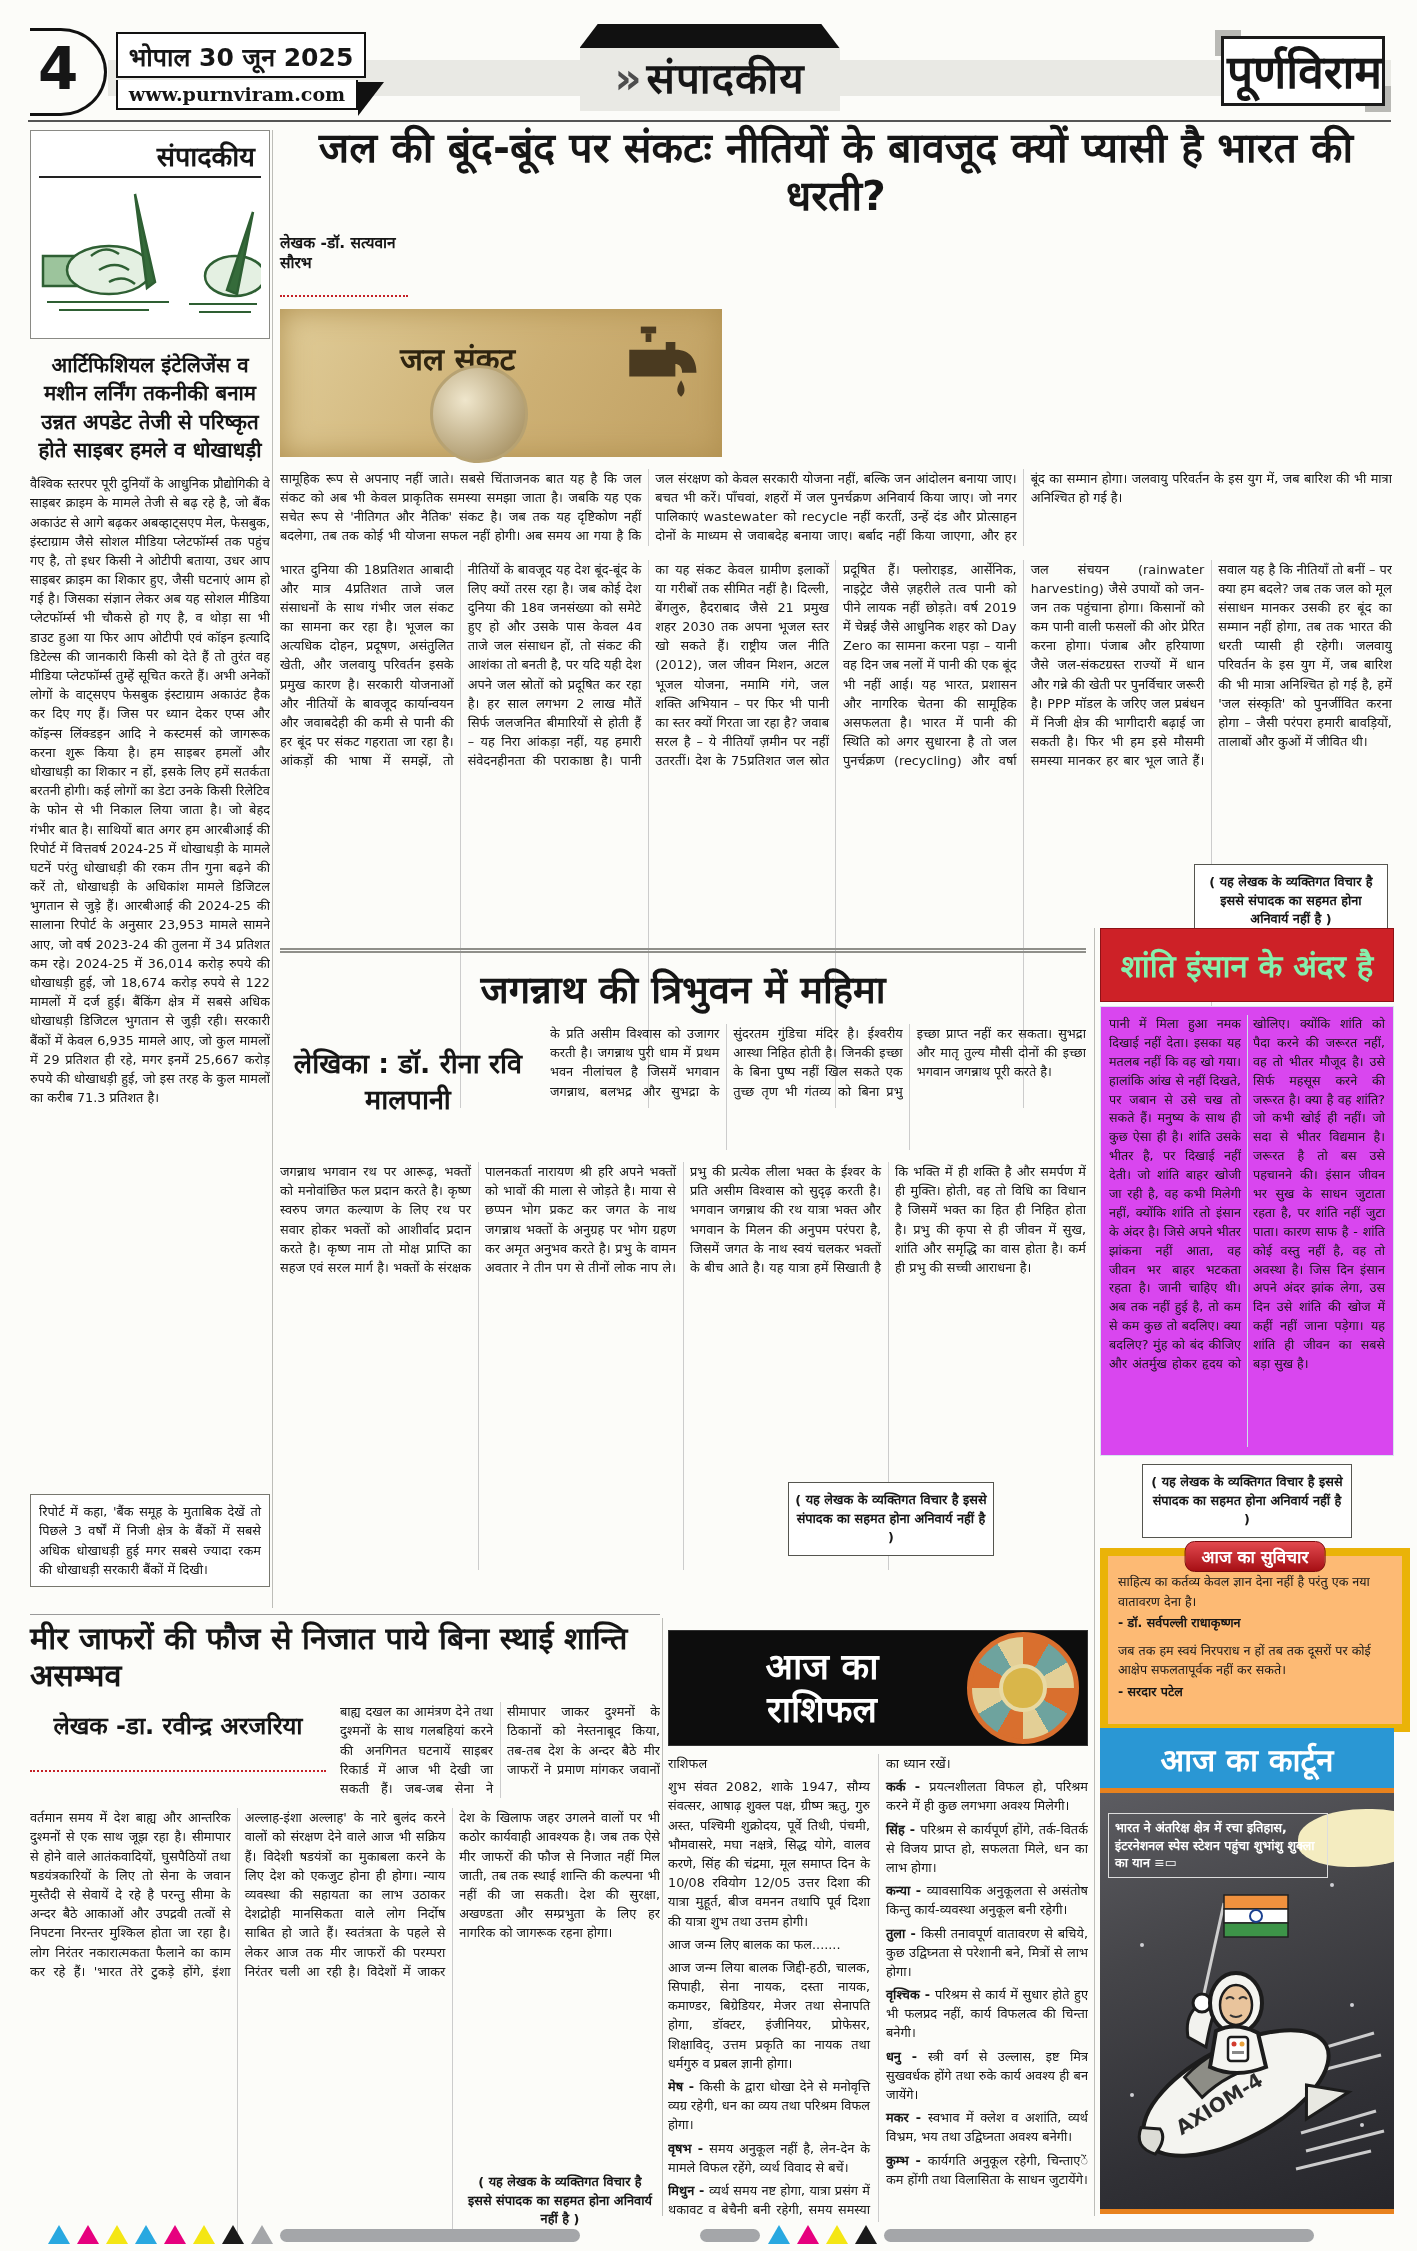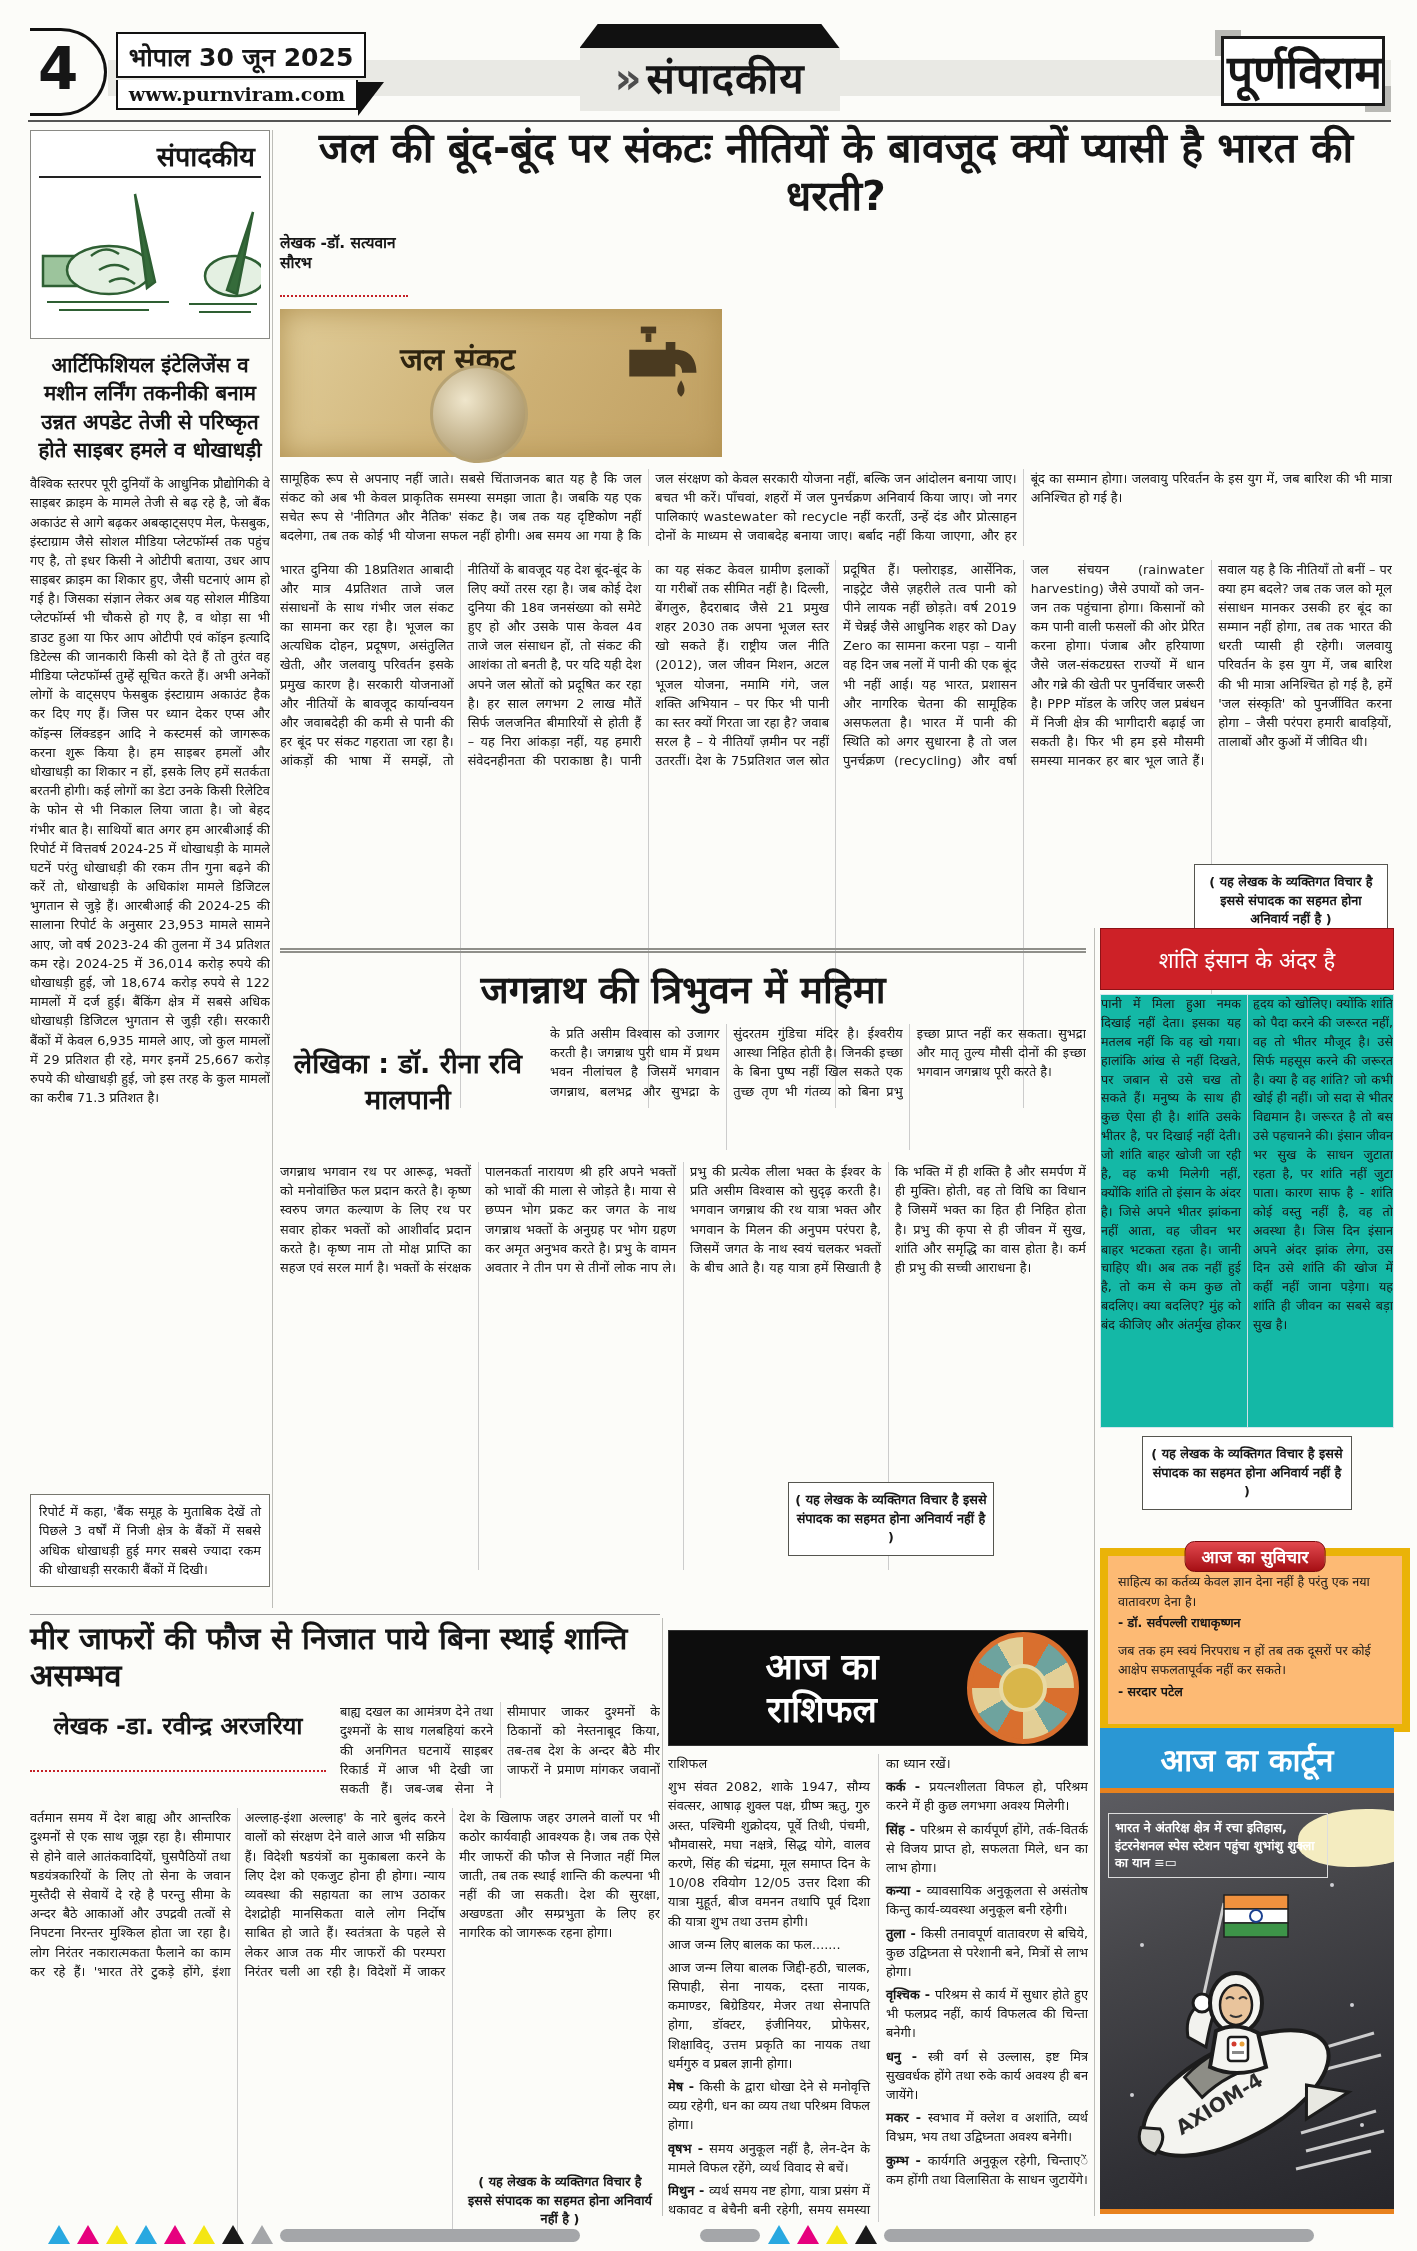--- a/index.html
+++ b/index.html
@@ -63,25 +63,25 @@
   .jagan-headline{font-size:38px;font-weight:bold;text-align:center;}
   .jagan-row{display:flex;gap:14px;margin-top:10px;}
   .jagan-byline{width:256px;flex:none;font-size:27px;font-weight:bold;text-align:center;line-height:1.35;padding-top:22px;}
   .jagan-toptext{flex:1;column-count:3;column-gap:14px;column-rule:1px solid #ccc;
                  font-size:12.8px;line-height:1.5;height:126px;overflow:hidden;}
   .jagan-main{margin-top:12px;column-count:4;column-gap:14px;column-rule:1px solid #ccc;
               font-size:12.8px;line-height:1.5;height:408px;overflow:hidden;}
   .jagan-disc{position:absolute;left:508px;bottom:52px;width:192px;}
   
   .shanti{position:absolute;left:1100px;top:928px;width:294px;}
-  .shanti-banner{background:#cd2127;color:#ffffff;font-size:22px;font-weight:normal;text-align:center;
+  .shanti-banner{background:#cd2127;color:#86efac;font-size:31px;font-weight:bold;text-align:center;
                  padding:15px 2px;border:1px solid #8e1216;}
-  .shanti-body{background:#14b8a6;border:1px solid #d6e6ee;column-count:2;column-gap:12px;
+  .shanti-body{background:#d946ef;border:1px solid #d6e6ee;column-count:2;column-gap:12px;
                column-rule:1px solid #cfe0e8;font-size:12.6px;line-height:1.5;height:432px;
-               overflow:hidden;margin-top:4px;}
+               padding:8px;overflow:hidden;margin-top:4px;}
   .shanti-disc{width:196px;margin:8px auto 0;}
   
   .suvichar{position:absolute;left:1100px;top:1548px;width:294px;height:168px;border:8px solid #eab308;background:#fdba74;}
   .suvichar-badge{position:absolute;top:-15px;left:50%;transform:translateX(-50%);
                   background:linear-gradient(#e2494f,#a60f14);color:#fff;border:1px solid #7c0b0f;
                   border-radius:10px;font-size:17px;font-weight:bold;padding:3px 16px;white-space:nowrap;}
   .suvichar-inner{padding:16px 10px 6px;font-size:12.6px;line-height:1.55;}
   .quote-author{font-weight:bold;margin:2px 0 8px;}
   
   .mir{position:absolute;left:30px;top:1614px;width:630px;height:612px;border-top:1px solid #999;padding-top:6px;}

